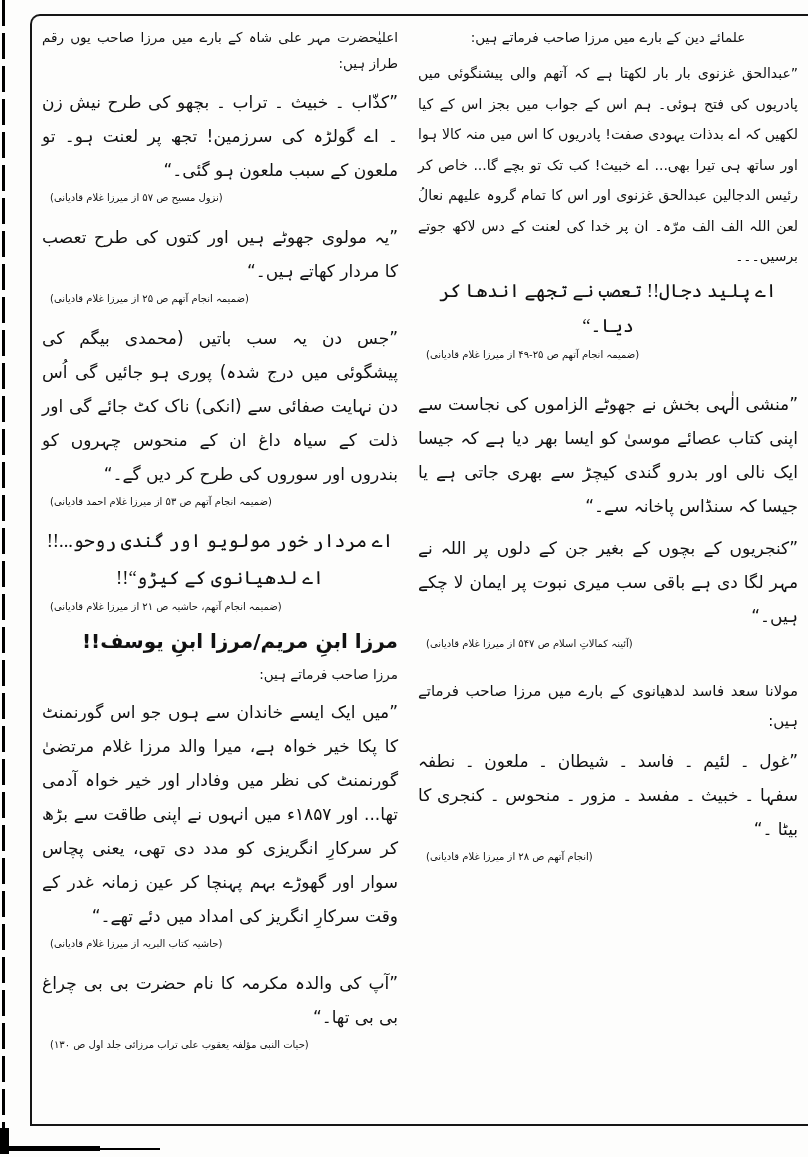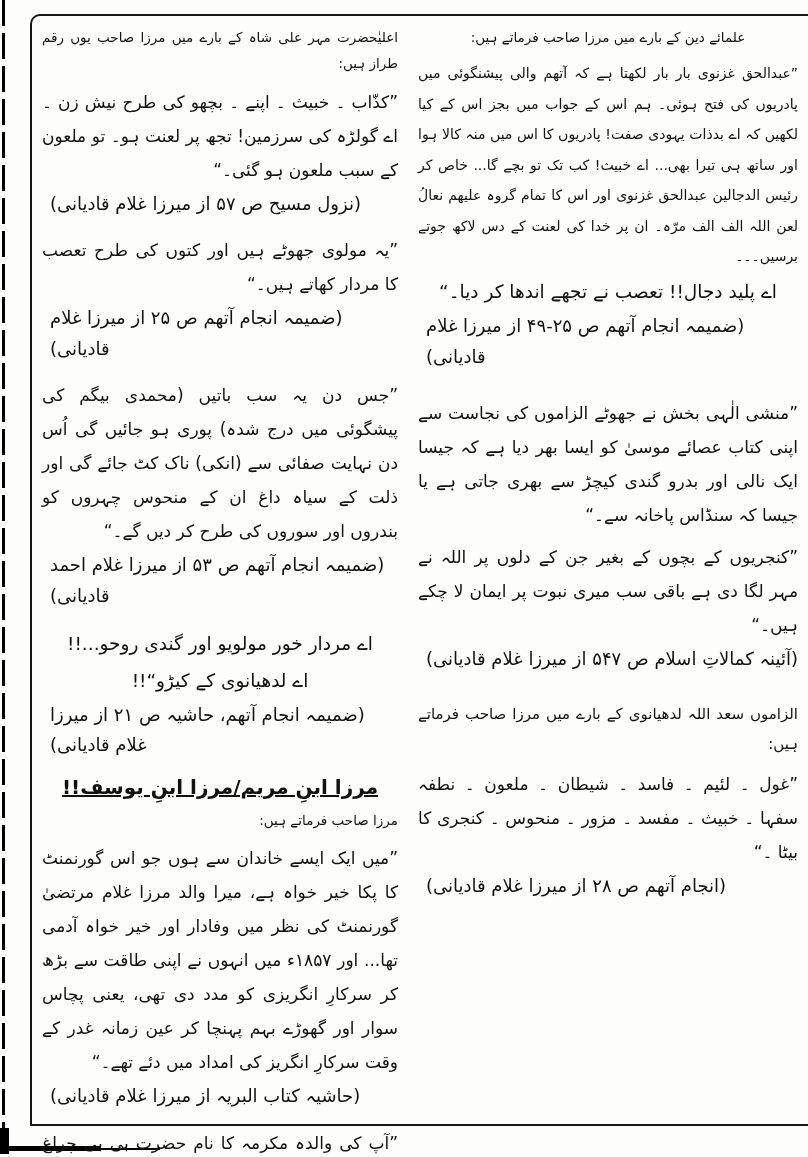--- a/index.html
+++ b/index.html
@@ -40,29 +40,29 @@
   .intro.center{text-align-last:center;}
   .lead{font-size:15px;line-height:2.0;}
   .quote{
     font-size:14px;line-height:2.18;font-weight:500;
     text-align:justify;text-align-last:right;
     margin:8px 0 2px 0;
   }
   .quote-md{font-size:17px;line-height:2.0;}
   .quote-last{
     font-size:18.5px;line-height:1.9;text-align:center;text-align-last:center;
-    margin:0 0 2px 0;font-weight:500;
+    margin:0 0 2px 0;font-weight:500;font-family:Liberation Serif, serif;
   }
   .cite{
-    font-size:18px;line-height:1.7;text-align:left;direction:rtl;
+    font-size:10px;line-height:1.7;text-align:left;direction:rtl;
     margin:2px 0 14px 0;padding-left:8px;
   }
   .heading{
-    font-size:20px;font-weight:bold;text-align:center;
-    margin:14px 0 8px 0;letter-spacing:.3px;text-decoration:underline;
+    font-size:20px;font-weight:bold;text-align:right;
+    margin:14px 0 8px 0;letter-spacing:.3px;
   }
   .gap-lg{margin-top:24px;}
 </style>
 </head>
 <body>
 
 <div class="edge-line"></div>
 <div class="frame"></div>
 <div class="corner-blob"></div>
 <div class="corner-line"></div>
@@ -71,28 +71,28 @@
 <div class="page-body">
 
   <div class="col col-right">
     <p class="intro center">علمائے دین کے بارے میں مرزا صاحب فرماتے ہیں:</p>
     <p class="quote">”عبدالحق غزنوی بار بار لکھتا ہے کہ آتھم والی پیشنگوئی میں پادریوں کی فتح ہوئی۔ ہم اس کے جواب میں بجز اس کے کیا لکھیں کہ اے بدذات یہودی صفت! پادریوں کا اس میں منہ کالا ہوا اور ساتھ ہی تیرا بھی... اے خبیث! کب تک تو بچے گا... خاص کر رئیس الدجالین عبدالحق غزنوی اور اس کا تمام گروہ علیھم نعالُ لعن اللہ الف الف مرّہ۔ ان پر خدا کی لعنت کے دس لاکھ جوتے برسیں۔۔۔</p>
     <p class="quote-last">اے پلید دجال!! تعصب نے تجھے اندھا کر دیا۔“</p>
     <p class="cite">(ضمیمہ انجام آتھم ص ۲۵-۴۹ از میرزا غلام قادیانی)</p>
     <p class="quote quote-md gap-lg">”منشی الٰہی بخش نے جھوٹے الزاموں کی نجاست سے اپنی کتاب عصائے موسیٰ کو ایسا بھر دیا ہے کہ جیسا ایک نالی اور بدرو گندی کیچڑ سے بھری جاتی ہے یا جیسا کہ سنڈاس پاخانہ سے۔“</p>
     <p class="quote quote-md">”کنجریوں کے بچوں کے بغیر جن کے دلوں پر اللہ نے مہر لگا دی ہے باقی سب میری نبوت پر ایمان لا چکے ہیں۔“</p>
     <p class="cite">(آئینہ کمالاتِ اسلام ص ۵۴۷ از میرزا غلام قادیانی)</p>
-    <p class="intro lead gap-lg">الزاموں سعد اللہ لدھیانوی کے بارے میں مرزا صاحب فرماتے ہیں:</p>
+    <p class="intro lead gap-lg">مولانا سعد فاسد لدھیانوی کے بارے میں مرزا صاحب فرماتے ہیں:</p>
     <p class="quote quote-md">”غول ۔ لئیم ۔ فاسد ۔ شیطان ۔ ملعون ۔ نطفہ سفہا ۔ خبیث ۔ مفسد ۔ مزور ۔ منحوس ۔ کنجری کا بیٹا ۔“</p>
     <p class="cite">(انجام آتھم ص ۲۸ از میرزا غلام قادیانی)</p>
   </div>
 
   <div class="col col-left">
     <p class="intro">اعلیٰحضرت مہر علی شاہ کے بارے میں مرزا صاحب یوں رقم طراز ہیں:</p>
-    <p class="quote quote-md">”کذّاب ۔ خبیث ۔ اپنے ۔ بچھو کی طرح نیش زن ۔ اے گولڑہ کی سرزمین! تجھ پر لعنت ہو۔ تو ملعون کے سبب ملعون ہو گئی۔“</p>
+    <p class="quote quote-md">”کذّاب ۔ خبیث ۔ تراب ۔ بچھو کی طرح نیش زن ۔ اے گولڑہ کی سرزمین! تجھ پر لعنت ہو۔ تو ملعون کے سبب ملعون ہو گئی۔“</p>
     <p class="cite">(نزول مسیح ص ۵۷ از میرزا غلام قادیانی)</p>
     <p class="quote quote-md">”یہ مولوی جھوٹے ہیں اور کتوں کی طرح تعصب کا مردار کھاتے ہیں۔“</p>
     <p class="cite">(ضمیمہ انجام آتھم ص ۲۵ از میرزا غلام قادیانی)</p>
     <p class="quote quote-md">”جس دن یہ سب باتیں (محمدی بیگم کی پیشگوئی میں درج شدہ) پوری ہو جائیں گی اُس دن نہایت صفائی سے (انکی) ناک کٹ جائے گی اور ذلت کے سیاہ داغ ان کے منحوس چہروں کو بندروں اور سوروں کی طرح کر دیں گے۔“</p>
     <p class="cite">(ضمیمہ انجام آتھم ص ۵۳ از میرزا غلام احمد قادیانی)</p>
     <p class="quote-last quote-md">اے مردار خور مولویو اور گندی روحو...!!</p>
     <p class="quote-last quote-md">اے لدھیانوی کے کیڑو“!!</p>
     <p class="cite">(ضمیمہ انجام آتھم، حاشیہ ص ۲۱ از میرزا غلام قادیانی)</p>
     <h2 class="heading">مرزا ابنِ مریم/مرزا ابنِ یوسف!!</h2>
     <p class="intro">مرزا صاحب فرماتے ہیں:</p>

